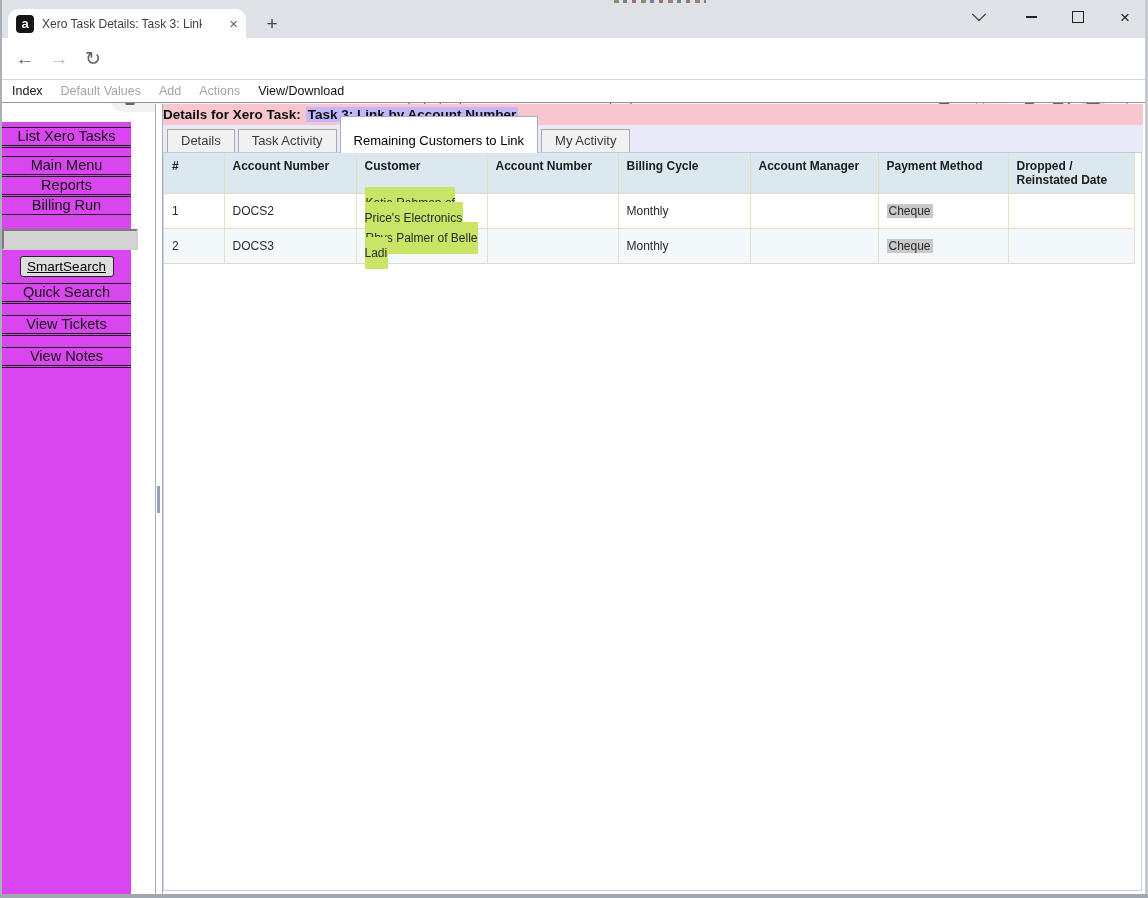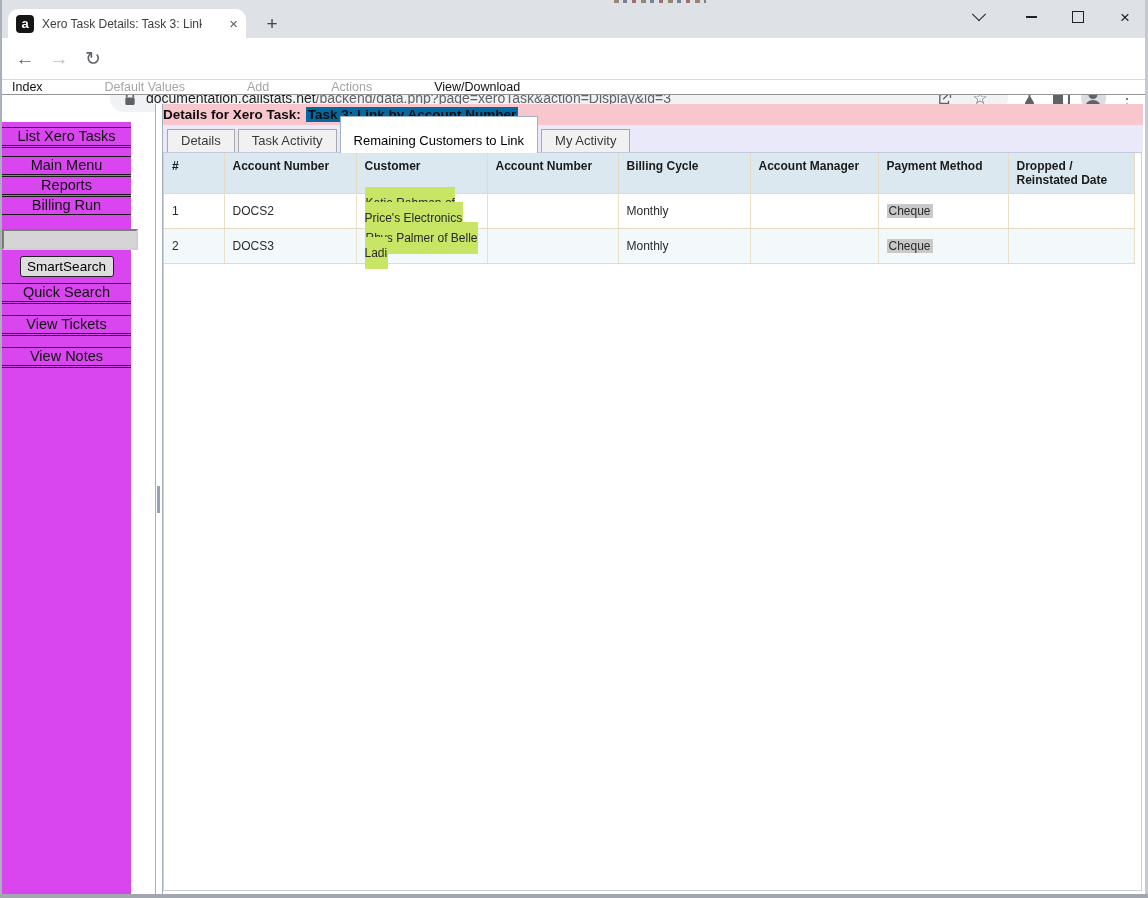--- a/index.html
+++ b/index.html
@@ -42,43 +42,43 @@
   .pill-ic{position:absolute;top:0;height:28px;width:32px;display:flex;align-items:center;justify-content:center;}
   .star{font-size:17px;color:#5f6368;}
   .extic{position:absolute;top:46px;height:28px;width:30px;display:flex;align-items:center;justify-content:center;}
   .sidepanel-ic{width:17px;height:15px;background:#5f6368;border-radius:3px;position:relative;}
   .sidepanel-ic::after{content:"";position:absolute;right:2px;top:2px;bottom:2px;width:5px;background:#fff;border-radius:1px;}
   .avatar{width:25px;height:25px;border-radius:50%;background:#dadee2;position:relative;overflow:hidden;}
   .avatar::before{content:"";position:absolute;left:50%;top:4px;transform:translateX(-50%);width:9px;height:9px;border-radius:50%;background:#5f6368;}
   .avatar::after{content:"";position:absolute;left:50%;top:14px;transform:translateX(-50%);width:16px;height:10px;border-radius:8px 8px 0 0;background:#5f6368;}
   .kebab{font-size:16px;color:#5f6368;letter-spacing:0;}
   
-  .menubar{position:absolute;left:2px;right:3px;top:79px;height:16px;background:#fff;
+  .menubar{position:absolute;left:2px;right:3px;top:79px;height:24px;background:#fff;
     border-top:1px solid #d6d9dc;border-bottom:1px solid #939393;display:flex;align-items:center;
-    font-size:12.5px;color:#111;box-sizing:border-box;gap:44px;}
+    font-size:12.5px;color:#111;box-sizing:border-box;}
   .menubar span{margin-left:18px;}
   .menubar span:first-child{margin-left:10px;}
   .menubar .disabled{color:#a5a5a5;}
   .sidebar{position:absolute;left:2px;top:104px;width:129px;bottom:4px;background:#d946ef;
     font-size:14.5px;color:#111;box-sizing:border-box;margin-top:18px;}
   .sb-btn{border-top:1px solid #1a1a1a;border-bottom:1px solid #1a1a1a;height:17px;line-height:17px;
     text-align:center;margin-bottom:1px;cursor:default;}
   .sb-line{border-top:1px solid #1a1a1a;margin-top:1px;}
   .sb-gap{height:11px;}
   .sb-input{display:block;margin:14px auto 0 auto;width:128px;height:15px;background:#d5d5d5;
     border:2px inset #cfcfcf;}
   .sb-smart{display:block;margin:6px auto 0 auto;width:94px;height:21px;background:#dedede;
-    border:1px solid #222;border-radius:3px;font-size:13.5px;font-family:"Liberation Sans",sans-serif;}
+    border:1px solid #222;border-radius:3px;font-size:13.5px;font-family:"Liberation Sans",sans-serif;text-decoration:underline;}
   .divider{position:absolute;left:155px;top:104px;width:8px;bottom:4px;background:#fff;
     border-left:1px solid #a6aec6;border-right:1px solid #a6aec6;box-sizing:border-box;}
   .divider .handle{position:absolute;left:1px;top:382px;width:3px;height:27px;background:#98a0b6;}
   .content{position:absolute;left:163px;top:104px;right:5px;bottom:4px;background:#fff;}
   .pinkband{height:21px;background:#f8c7cd;display:flex;align-items:center;
     font-size:13.5px;font-weight:bold;color:#0d0d0d;}
-  .pinkband .task{background:#0369a1;margin-left:5px;padding:0 2px;}
+  .pinkband .task{background:#c4b5fd;margin-left:5px;padding:0 2px;}
   .tabstrip{height:27px;background:#e9e9f9;display:flex;align-items:flex-end;padding-left:4px;position:relative;z-index:2;}
   .ptab{font-size:13px;color:#3a3a3a;background:#f1f1f1;border:1px solid #a9a9a9;border-bottom:none;
     padding:3px 13px 4px 13px;margin-right:3px;white-space:nowrap;}
   .ptab.active{background:#fff;color:#000;border:1px solid #9fb0cc;border-bottom:none;
     padding-top:16px;padding-bottom:5px;margin-bottom:-1px;}
   .panel{position:absolute;left:0;right:1px;top:48px;bottom:3px;background:#fff;
     border:1px solid #cdd0da;border-top:1px solid #c2cadb;box-sizing:border-box;}
   table.cust{border-collapse:collapse;table-layout:fixed;width:970px;margin:0;}
   table.cust th{background:#dbe8ef;font-size:12px;font-weight:bold;color:#1b1b1b;text-align:left;
     padding:6px 8px;vertical-align:top;border-right:1px solid #e6dac2;border-bottom:1px solid #e6dac2;height:24px;box-sizing:content-box;}

